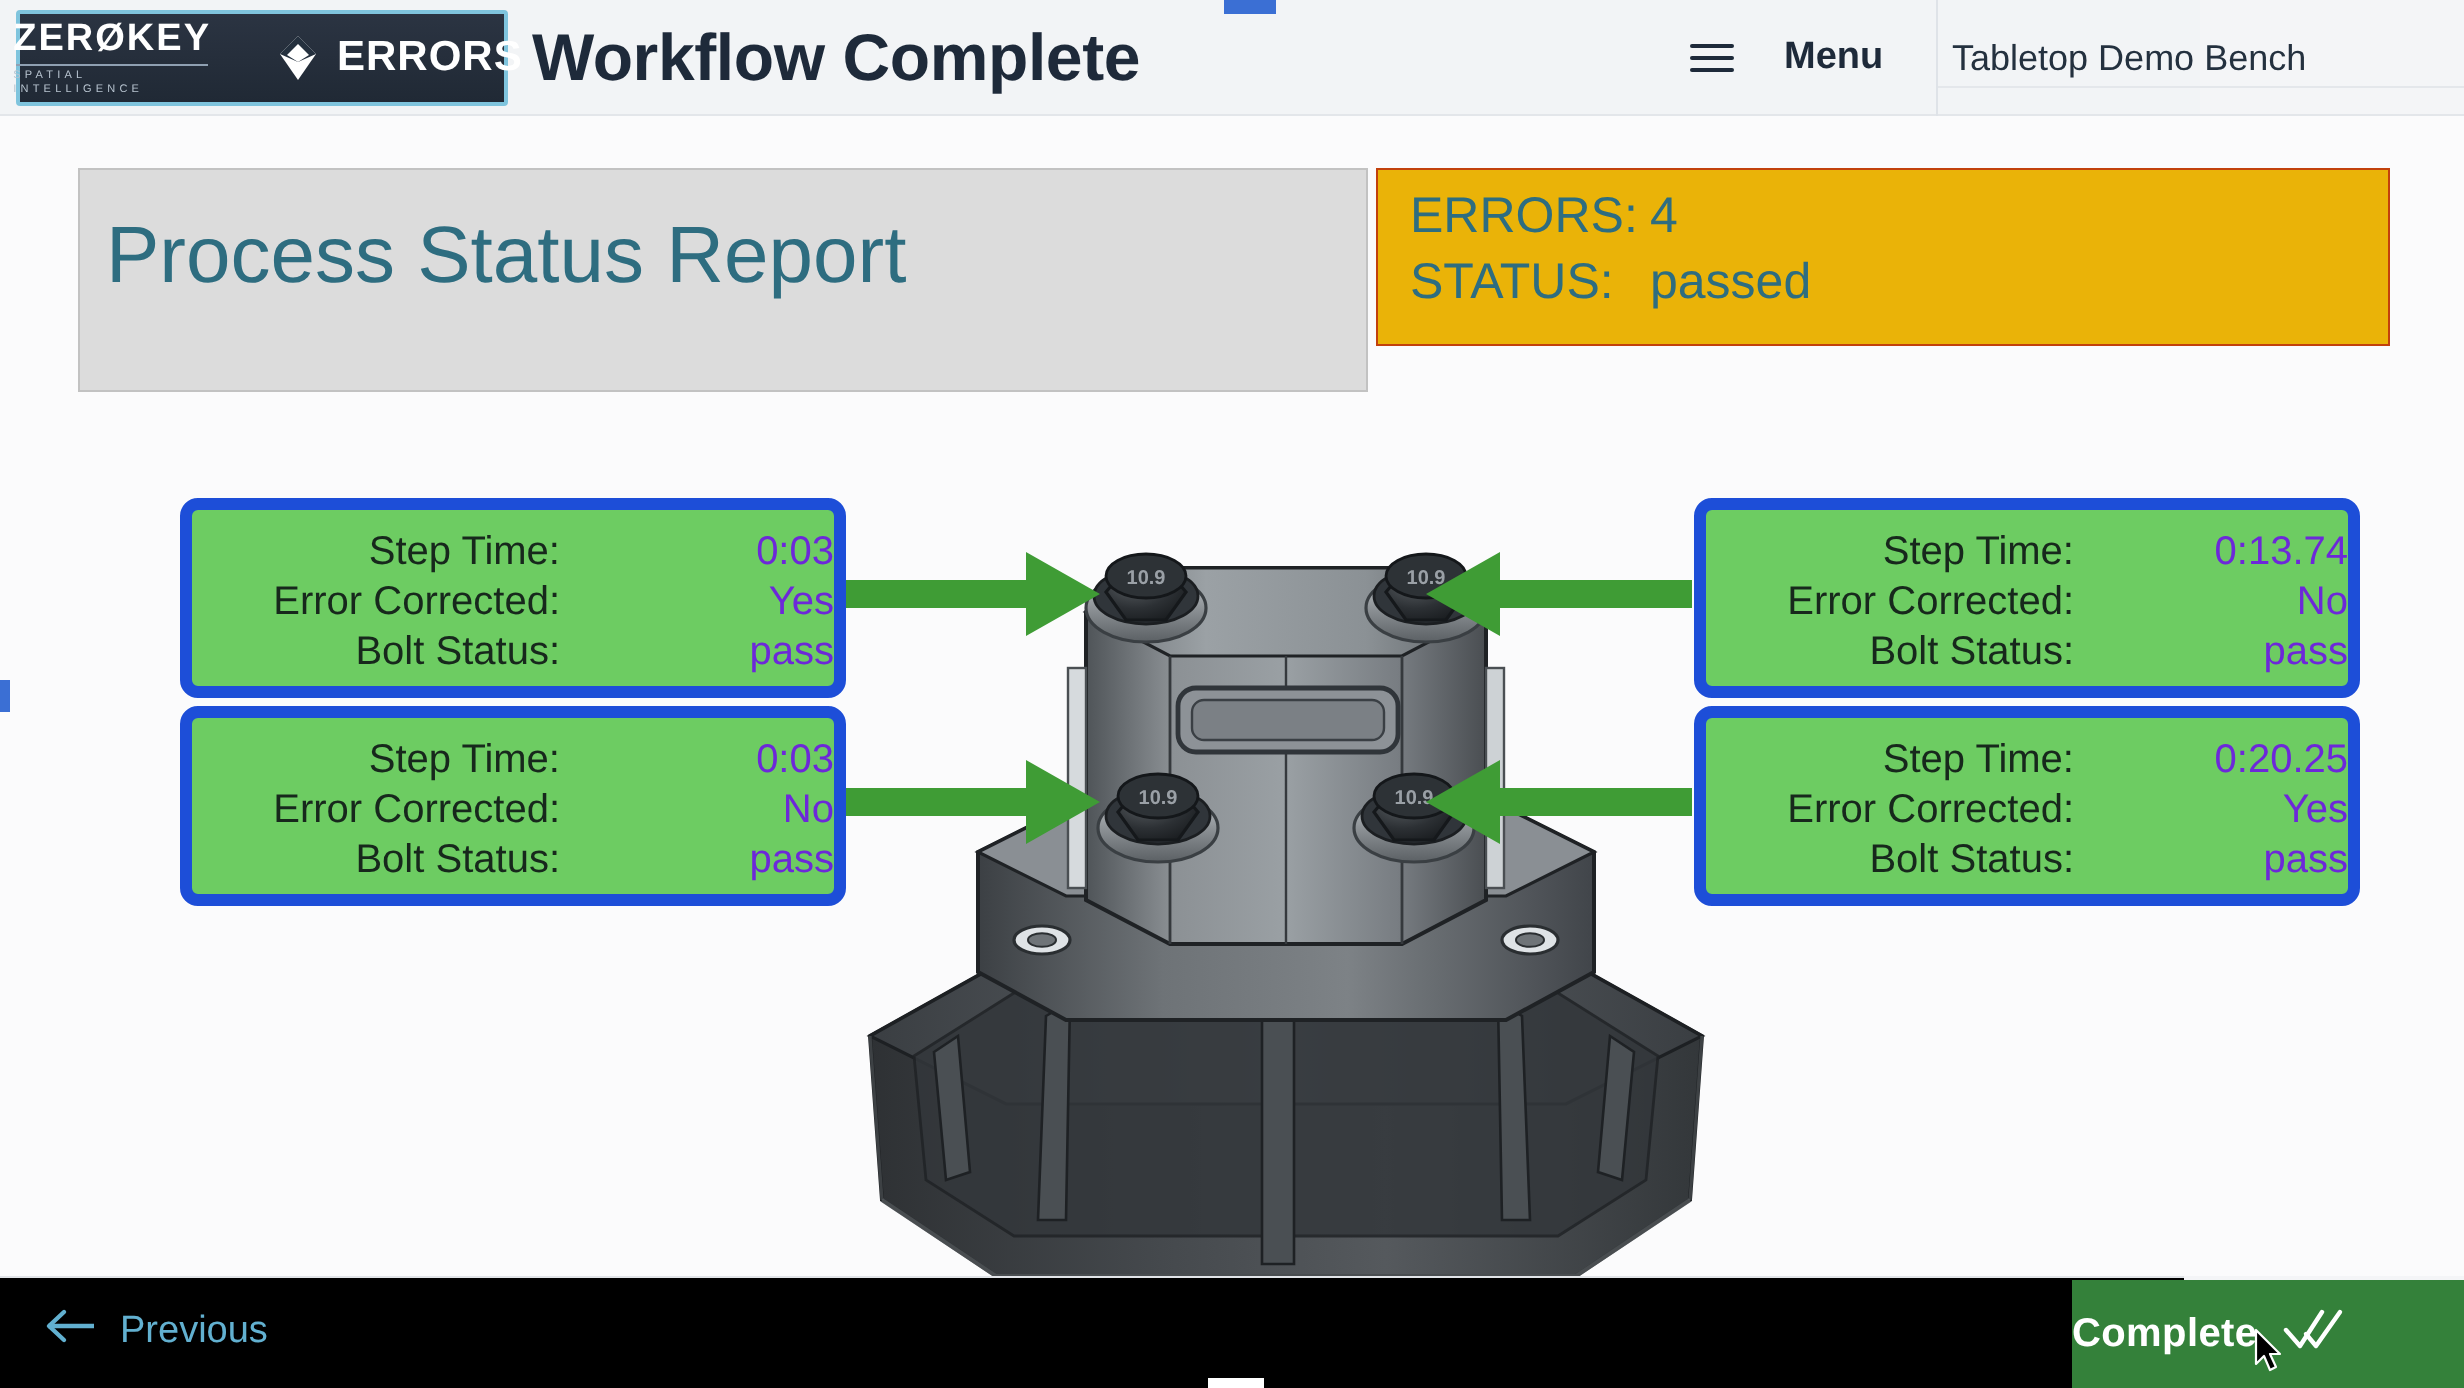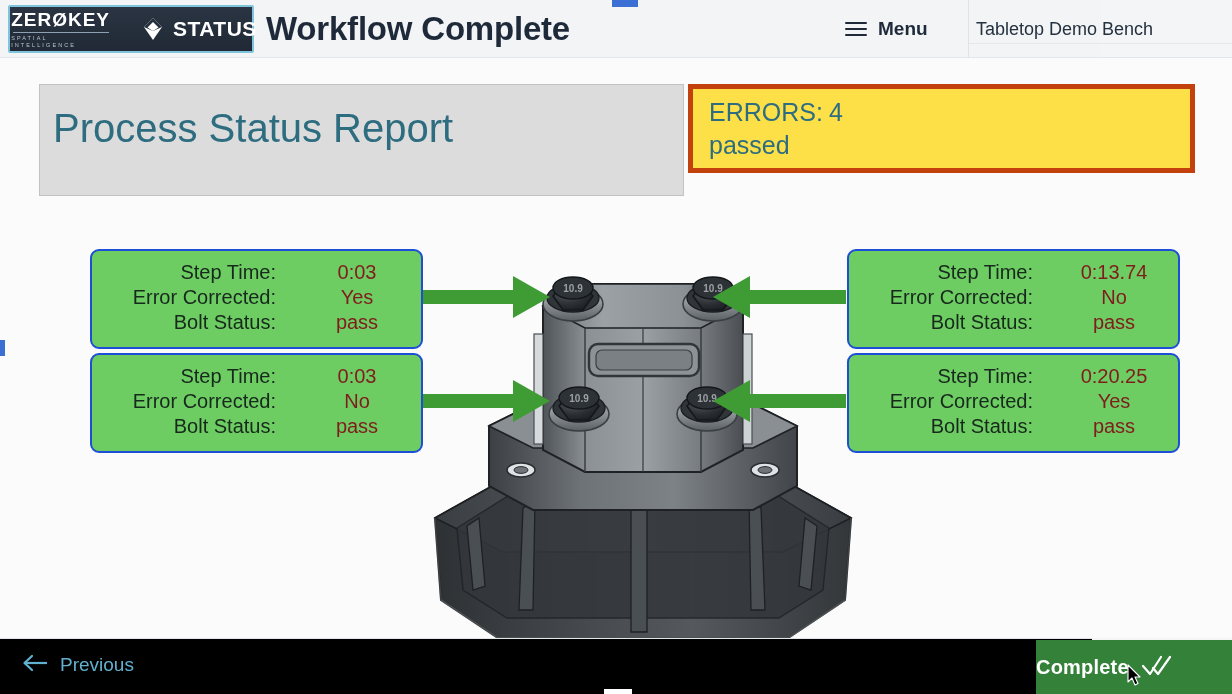--- a/index.html
+++ b/index.html
@@ -48,21 +48,21 @@
     color:#ffffff;font-weight:bold;font-size:21px;letter-spacing:0.5px;
     font-family:"Liberation Sans",sans-serif;
   }
   .page-title{
     position:absolute;left:266px;top:6px;
     font-size:33px;font-weight:bold;color:#1e2a3a;line-height:46px;
     letter-spacing:-0.2px;
   }
   .menu-btn{
     position:absolute;left:845px;top:12px;height:34px;
-    display:flex;align-items:center;gap:11px;cursor:pointer;
+    display:flex;align-items:center;gap:25px;cursor:pointer;
   }
   .hamburger{display:flex;flex-direction:column;justify-content:center;gap:4px;width:22px;}
   .hamburger span{display:block;height:2px;background:#1e2a3a;border-radius:1px;}
   .menu-label{font-size:19px;font-weight:bold;color:#1e2a3a;}
   .header-div{position:absolute;left:968px;top:0;width:1px;height:58px;background:#dfe3e8;}
   .userblock{position:absolute;left:969px;top:0;width:263px;height:58px;}
   .userblock .row{
     height:29px;display:flex;align-items:center;padding-left:7px;
     font-size:18px;color:#24313f;box-sizing:border-box;margin-top:15px;
   }
@@ -75,41 +75,41 @@
   .report-panel{
     position:absolute;left:39px;top:26px;width:645px;height:112px;
     background:#dcdcdc;border:1px solid #c2c2c2;box-sizing:border-box;
   }
   .report-title{
     position:absolute;left:13px;top:14px;
     font-size:40px;color:#2e6d80;line-height:58px;letter-spacing:0px;
   }
   .status-panel{
     position:absolute;left:688px;top:26px;width:507px;height:89px;
-    background:#fde047;border:5px solid #c2410c;box-sizing:border-box;
+    background:#eab308;border:1px solid #c2410c;box-sizing:border-box;
   }
   .status-rows{position:absolute;left:16px;top:9px;}
   .status-row{display:flex;align-items:baseline;height:33px;}
   .status-key{width:120px;font-size:25px;color:#2e6d80;}
   .status-val{font-size:25px;color:#2e6d80;}
   .status-val.italic{}
 
   
   .card{
     position:absolute;width:333px;height:100px;
-    background:#6dcc62;border:2px solid #1d4ed8;border-radius:9px;
+    background:#6dcc62;border:6px solid #1d4ed8;border-radius:9px;
     box-sizing:border-box;
   }
   .card .lines{position:absolute;left:0;top:10px;width:100%;}
   .card .line{display:flex;height:25px;align-items:baseline;}
   .card .k{
     width:184px;text-align:right;font-size:20px;color:#17281c;padding-right:0px;
   }
   .card .v{
-    flex:1;text-align:center;font-size:20px;color:#7f1d1d;padding-left:17px;
+    flex:1;text-align:right;font-size:20px;color:#6d28d9;padding-left:17px;
   }
   #card-tl{left:90px;top:191px;}
   #card-bl{left:90px;top:295px;}
   #card-tr{left:847px;top:191px;}
   #card-br{left:847px;top:295px;}
 
   
   .arrow{position:absolute;}
 
   
@@ -160,21 +160,21 @@
       </div>
       <div class="logo-div"></div>
       <div class="logo-tulip">
         <span class="tulip-mark">
           <svg viewBox="0 0 26 26" width="26" height="26">
             <path d="M13 2 L22 11 L13 24 L4 11 Z" fill="#ffffff"></path>
             <path d="M13 2 L22 11 L13 15 L4 11 Z" fill="#24303e"></path>
             <path d="M13 6 L18.5 11.5 L13 15 L7.5 11.5 Z" fill="#ffffff"></path>
           </svg>
         </span>
-        <span class="logo-tulip-txt">STATUS</span>
+        <span class="logo-tulip-txt">ERRORS</span>
       </div>
     </div>
 
     <div class="page-title">Workflow Complete</div>
 
     <div class="menu-btn">
       <span class="hamburger">
         <span></span>
           <span></span>
           <span></span>
@@ -196,20 +196,21 @@
       <div class="report-title">Process Status Report</div>
     </div>
 
     <div class="status-panel">
       <div class="status-rows">
         <div class="status-row">
           <span class="status-key">ERRORS:</span>
           <span class="status-val">4</span>
         </div>
         <div class="status-row">
+          <span class="status-key">STATUS:</span>
           <span class="status-val italic">passed</span>
         </div>
       </div>
     </div>
 
     <div class="model">
       <svg viewBox="0 0 500 480" width="500" height="480">
         <defs>
           <linearGradient id="gBase" x1="0" y1="0" x2="1" y2="0">
             <stop offset="0" stop-color="#2e3134"></stop>

